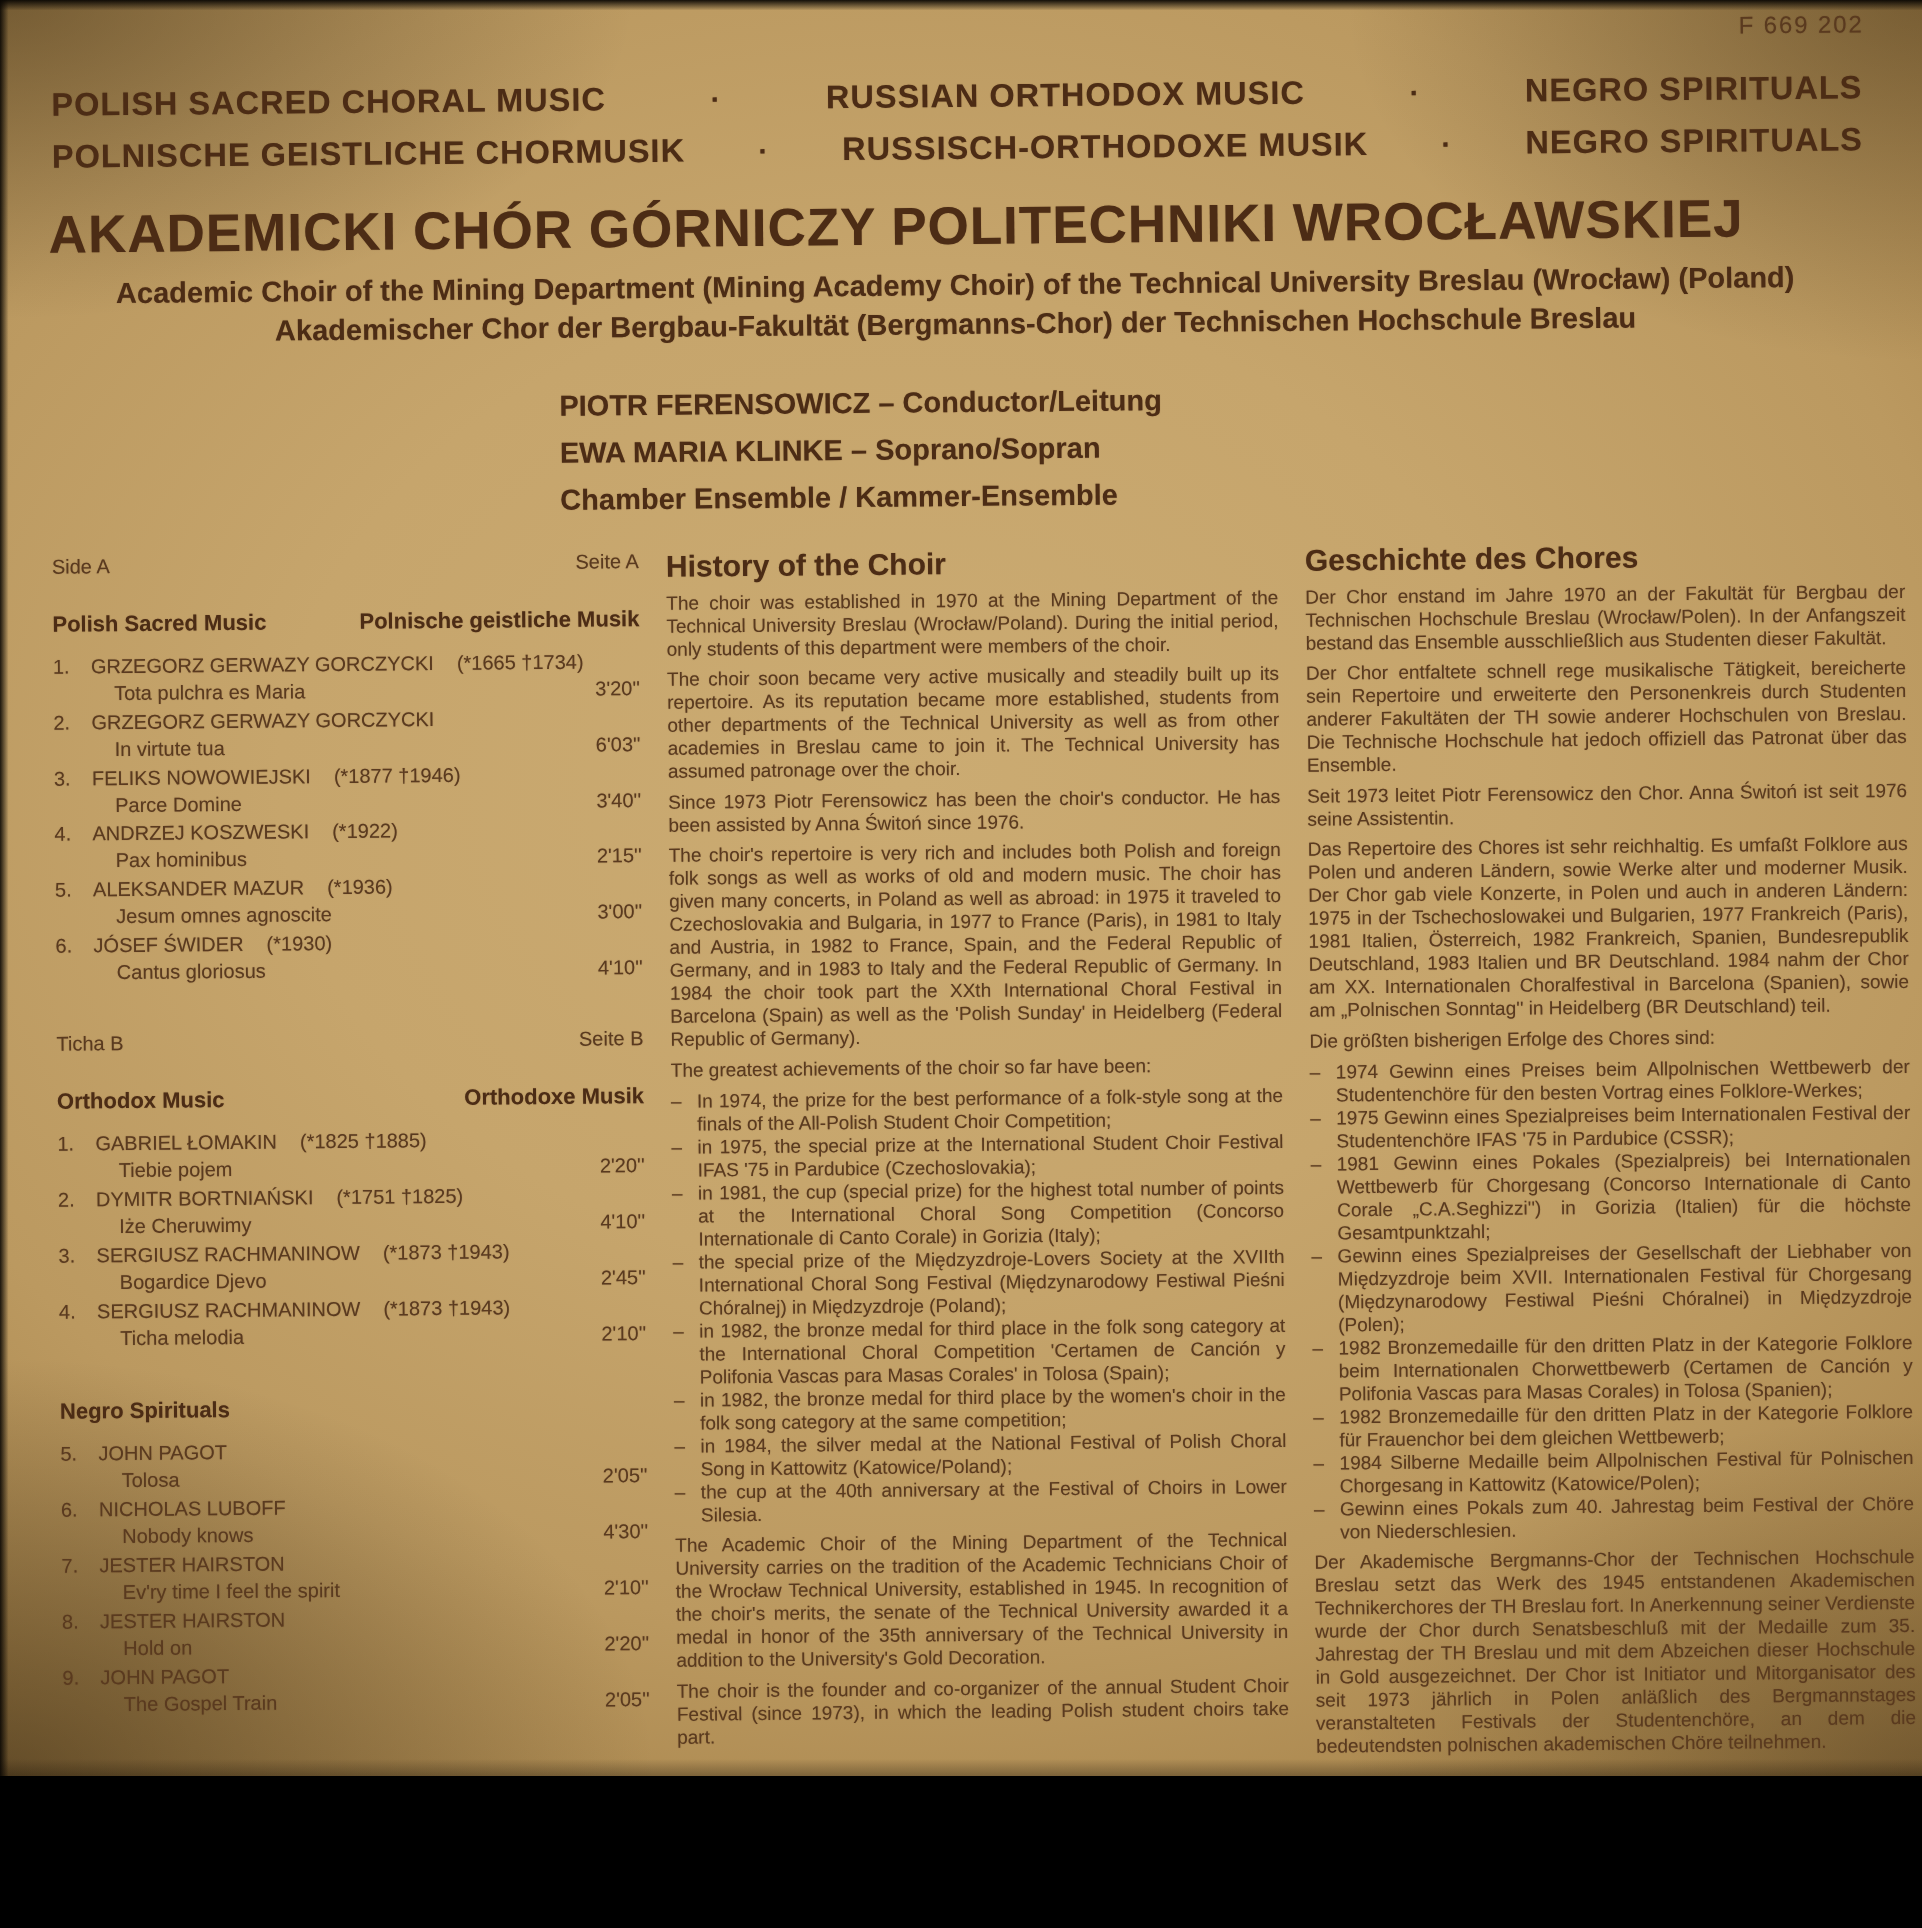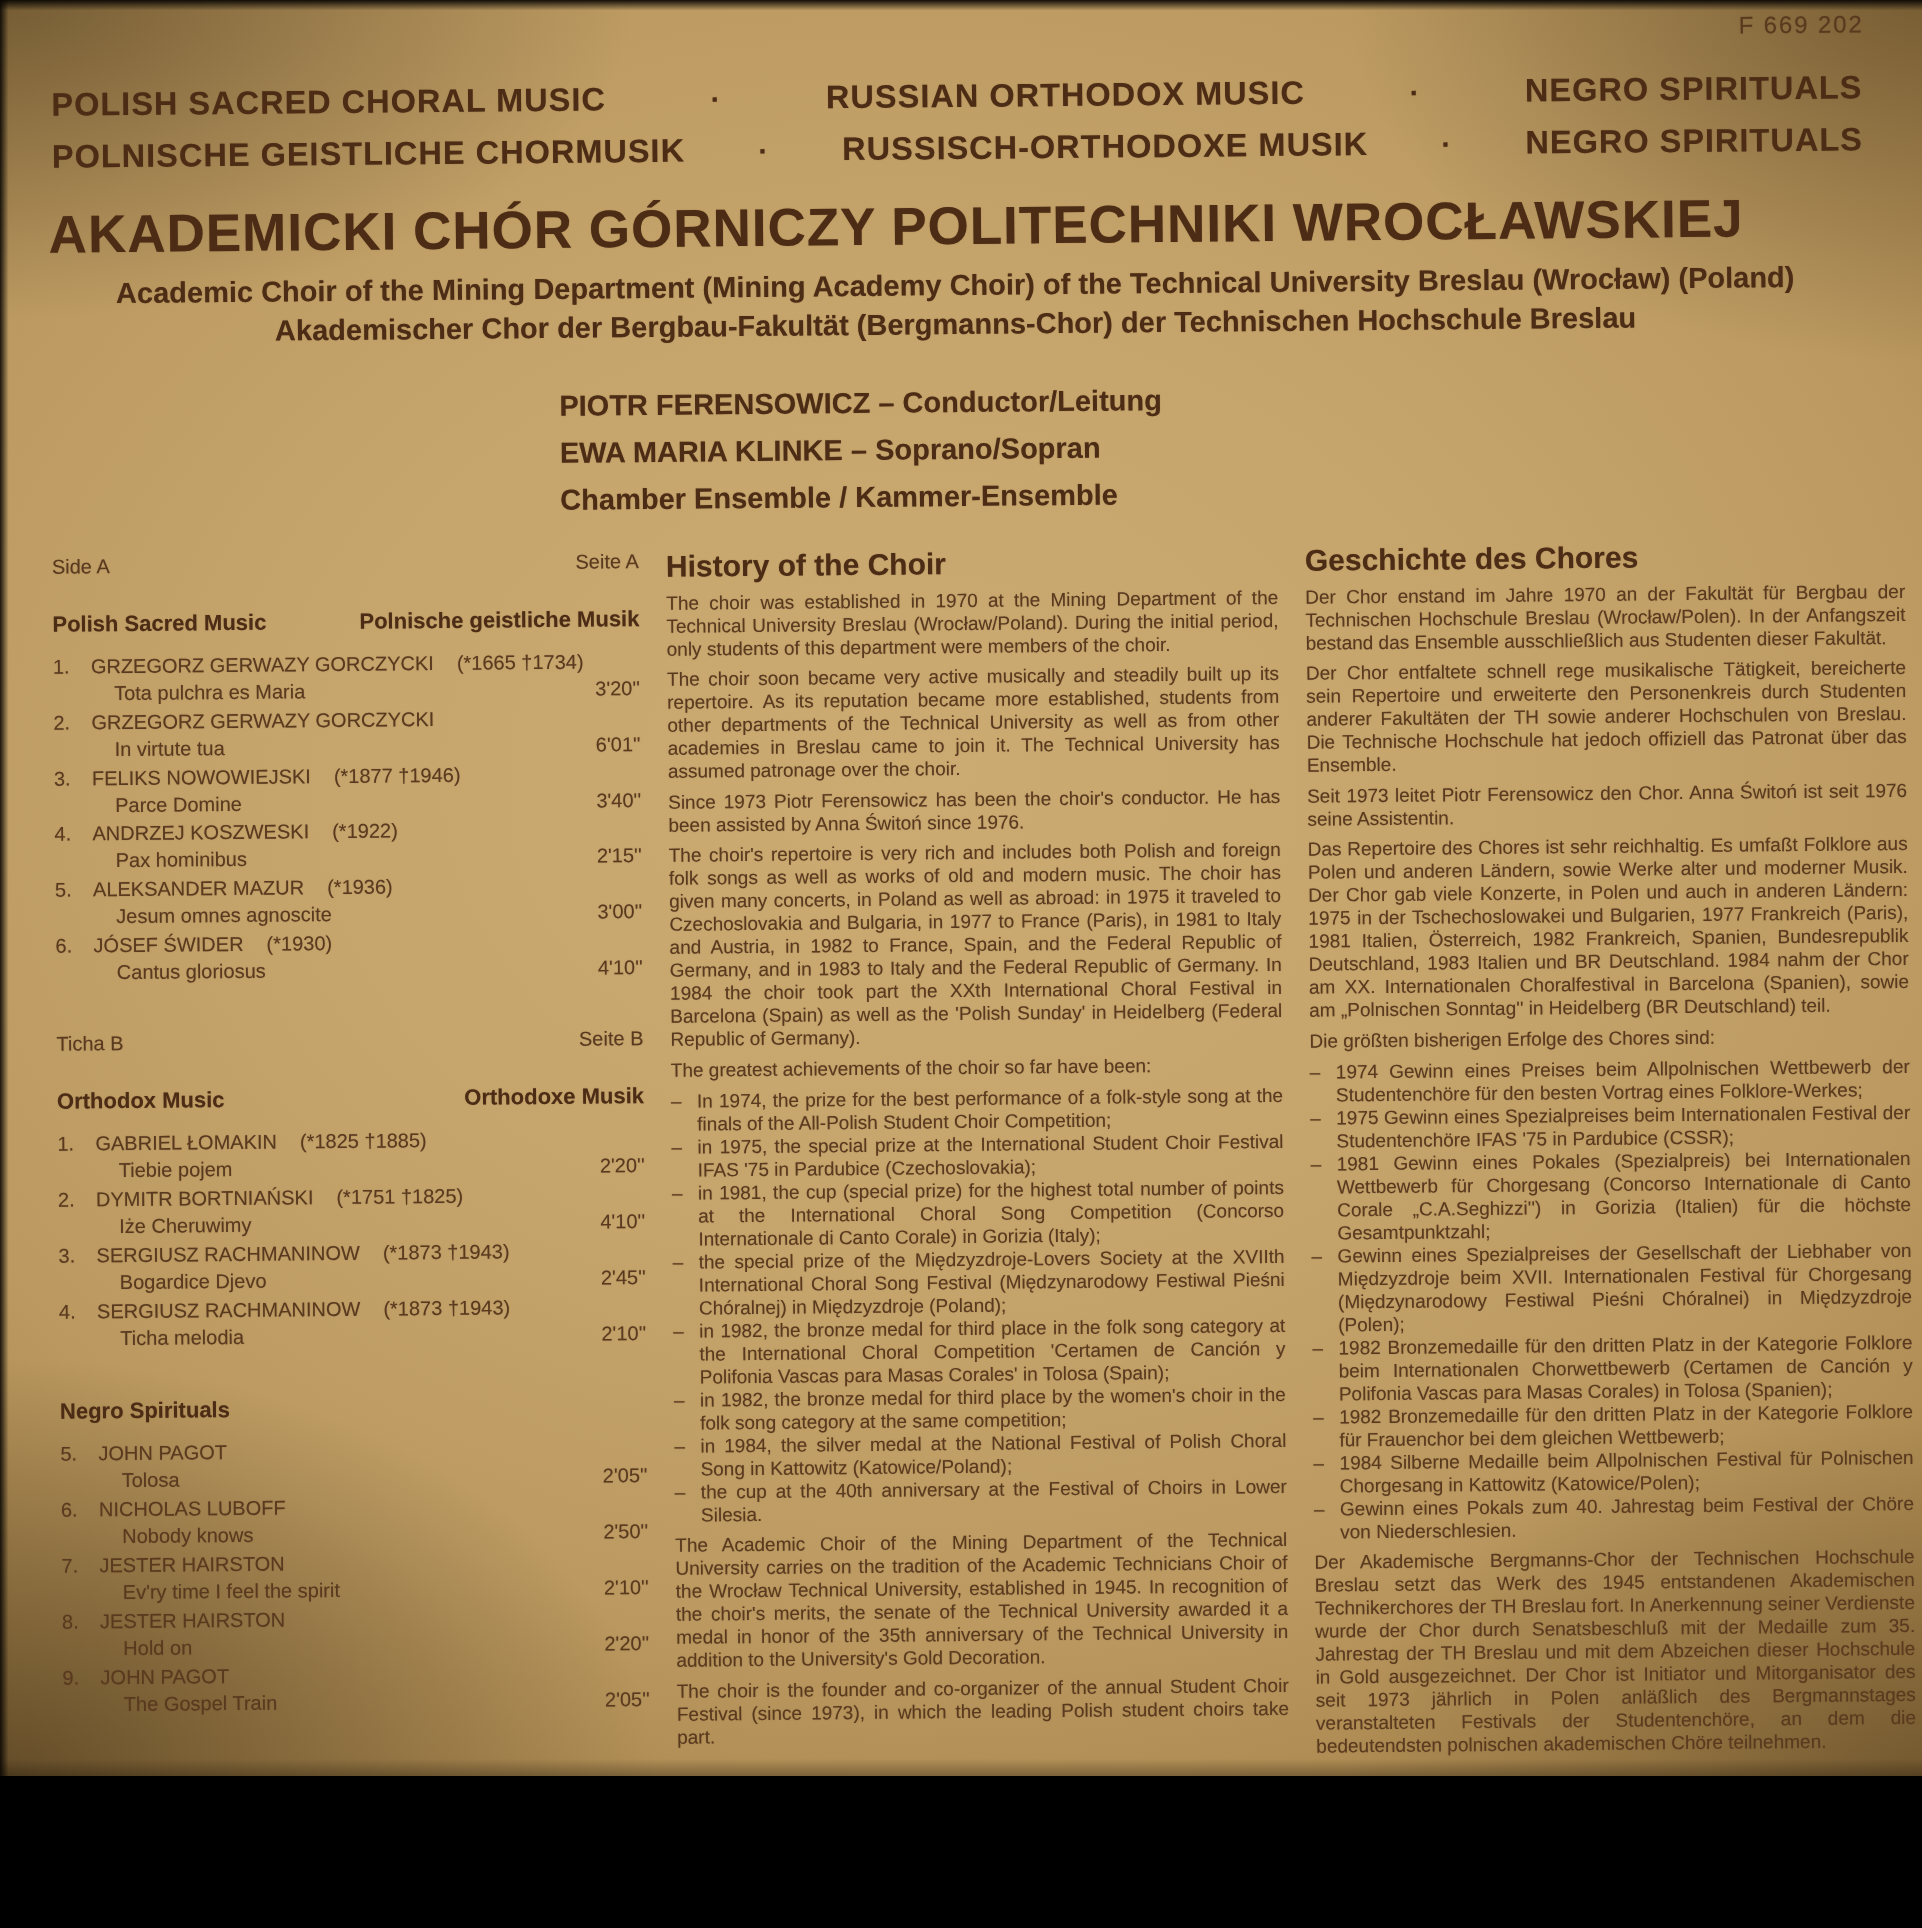--- a/index.html
+++ b/index.html
@@ -118,21 +118,21 @@
               <div class="t-composer"><span class="t-num">1.</span><span class="t-name">GRZEGORZ GERWAZY GORCZYCKI</span><span class="t-dates">(*1665 †1734)</span></div>
               <div class="t-title-row">
                 <span class="t-title">Tota pulchra es Maria</span>
                 <span class="t-dur">3'20''</span>
               </div>
             </div>
             <div class="track">
               <div class="t-composer"><span class="t-num">2.</span><span class="t-name">GRZEGORZ GERWAZY GORCZYCKI</span></div>
               <div class="t-title-row">
                 <span class="t-title">In virtute tua</span>
-                <span class="t-dur">6'01''</span>
+                <span class="t-dur">6'03''</span>
               </div>
             </div>
             <div class="track">
               <div class="t-composer"><span class="t-num">3.</span><span class="t-name">FELIKS NOWOWIEJSKI</span><span class="t-dates">(*1877 †1946)</span></div>
               <div class="t-title-row">
                 <span class="t-title">Parce Domine</span>
                 <span class="t-dur">3'40''</span>
               </div>
             </div>
             <div class="track">
@@ -203,21 +203,21 @@
               <div class="t-composer"><span class="t-num">5.</span><span class="t-name">JOHN PAGOT</span></div>
               <div class="t-title-row">
                 <span class="t-title">Tolosa</span>
                 <span class="t-dur">2'05''</span>
               </div>
             </div>
             <div class="track">
               <div class="t-composer"><span class="t-num">6.</span><span class="t-name">NICHOLAS LUBOFF</span></div>
               <div class="t-title-row">
                 <span class="t-title">Nobody knows</span>
-                <span class="t-dur">2'50''</span>
+                <span class="t-dur">4'30''</span>
               </div>
             </div>
             <div class="track">
               <div class="t-composer"><span class="t-num">7.</span><span class="t-name">JESTER HAIRSTON</span></div>
               <div class="t-title-row">
                 <span class="t-title">Ev'ry time I feel the spirit</span>
                 <span class="t-dur">2'10''</span>
               </div>
             </div>
             <div class="track">

